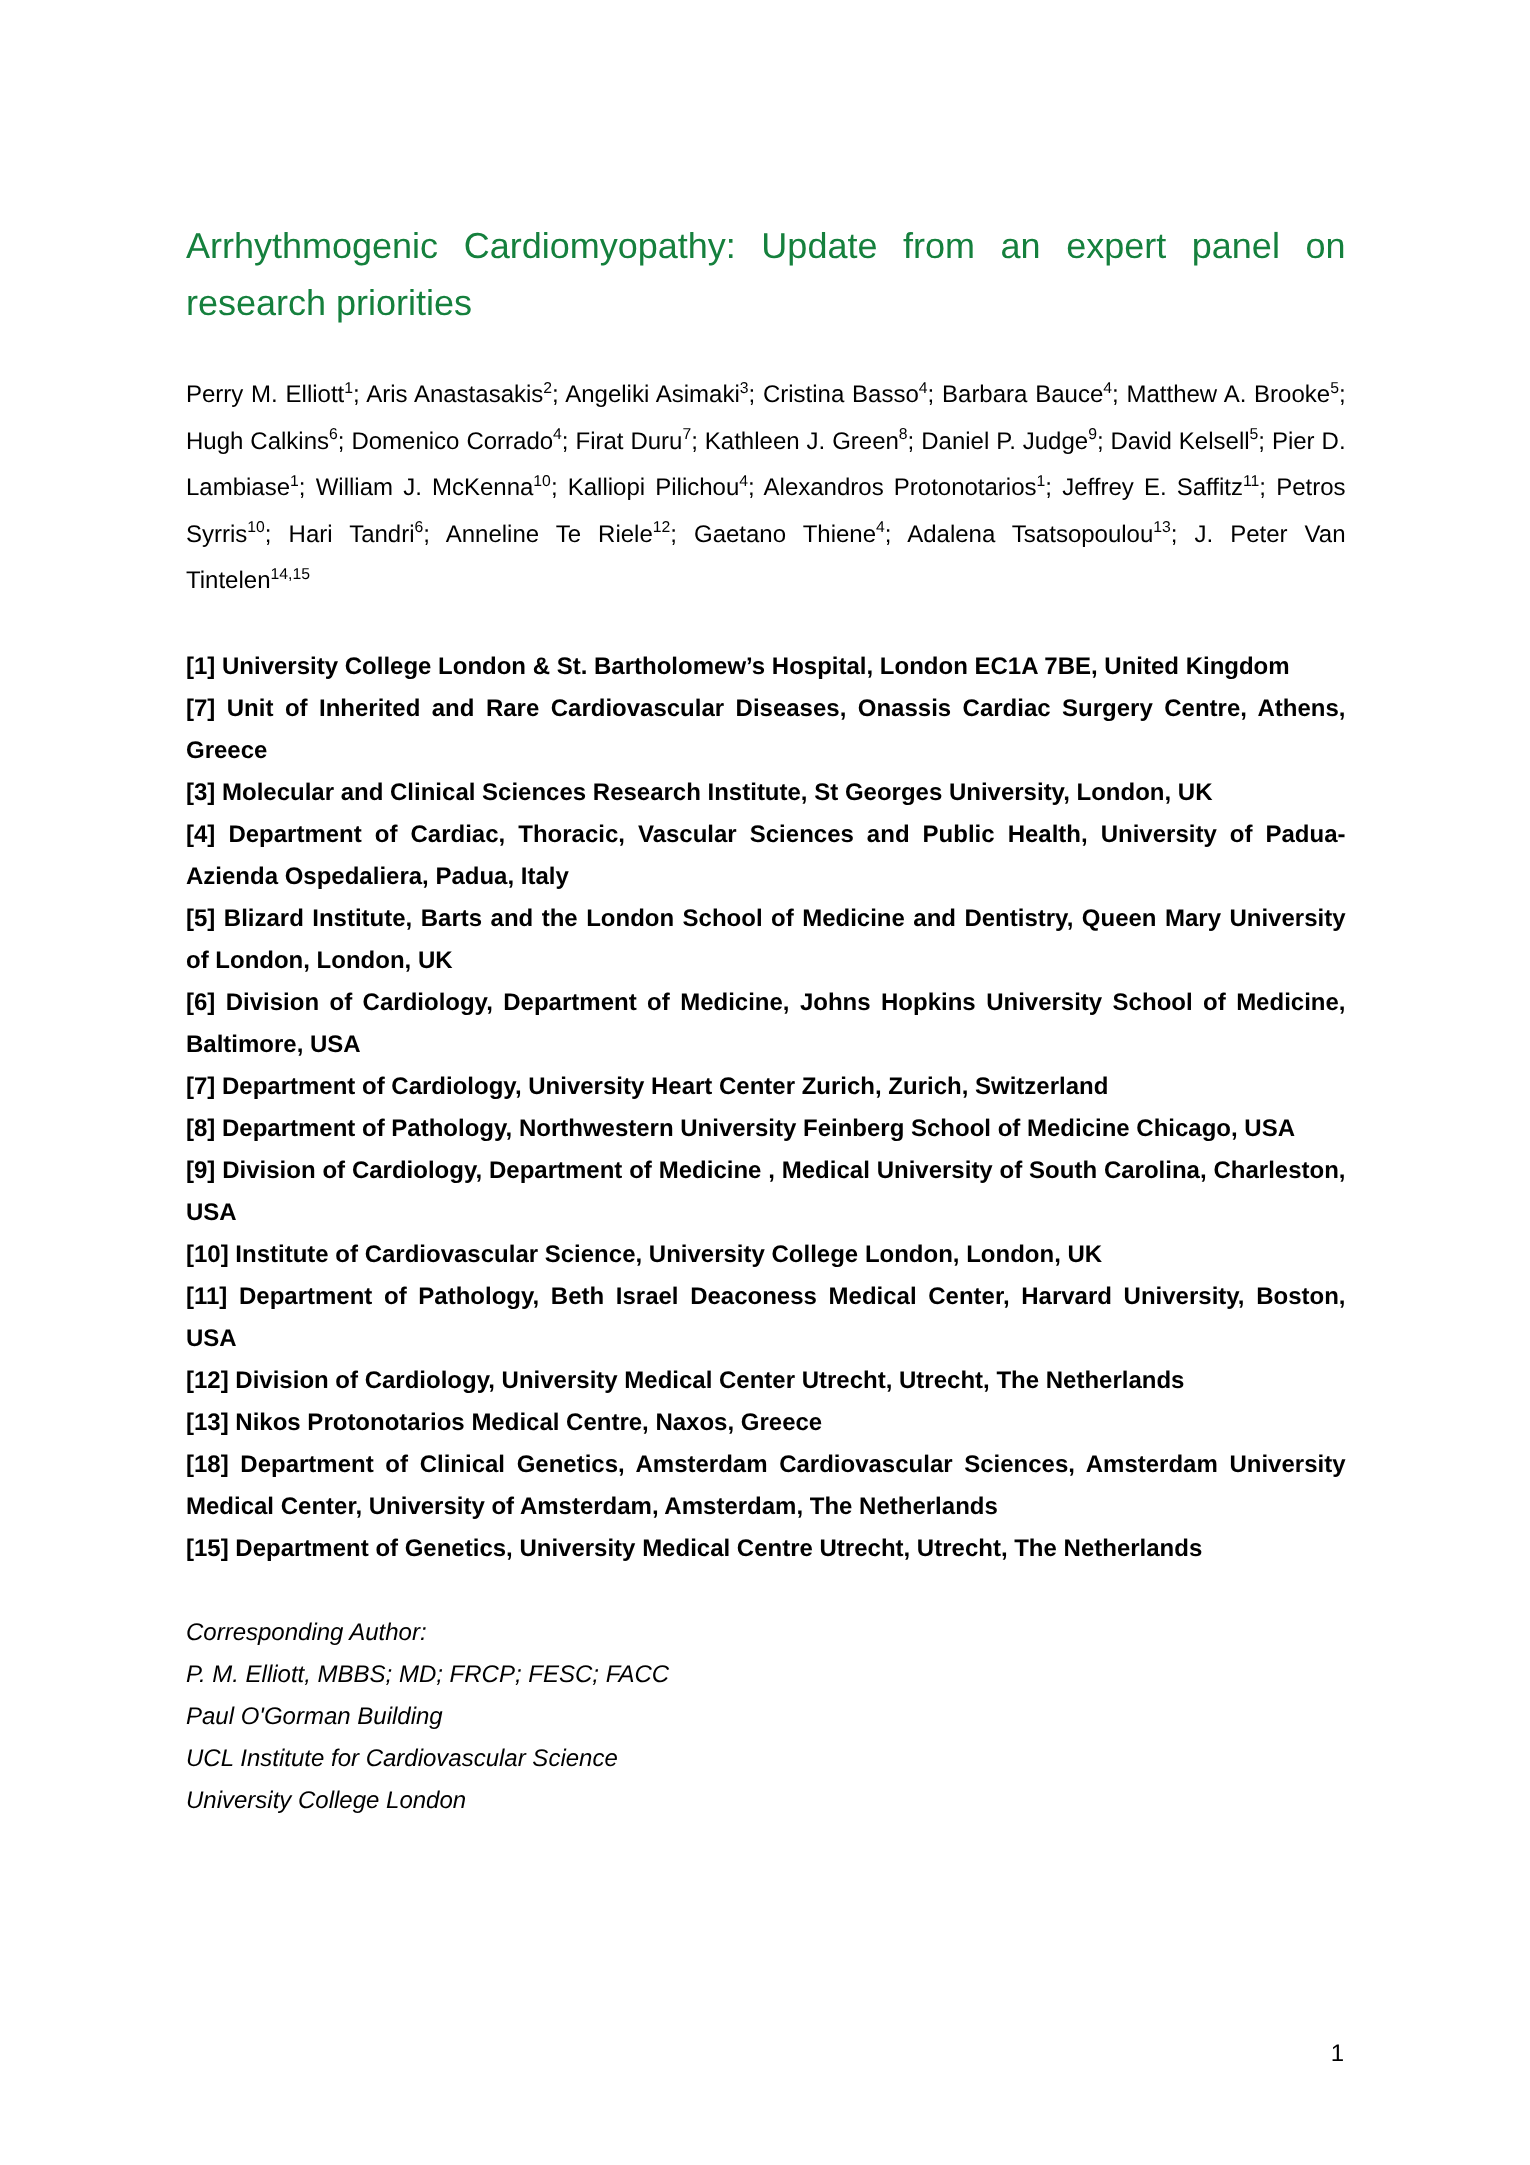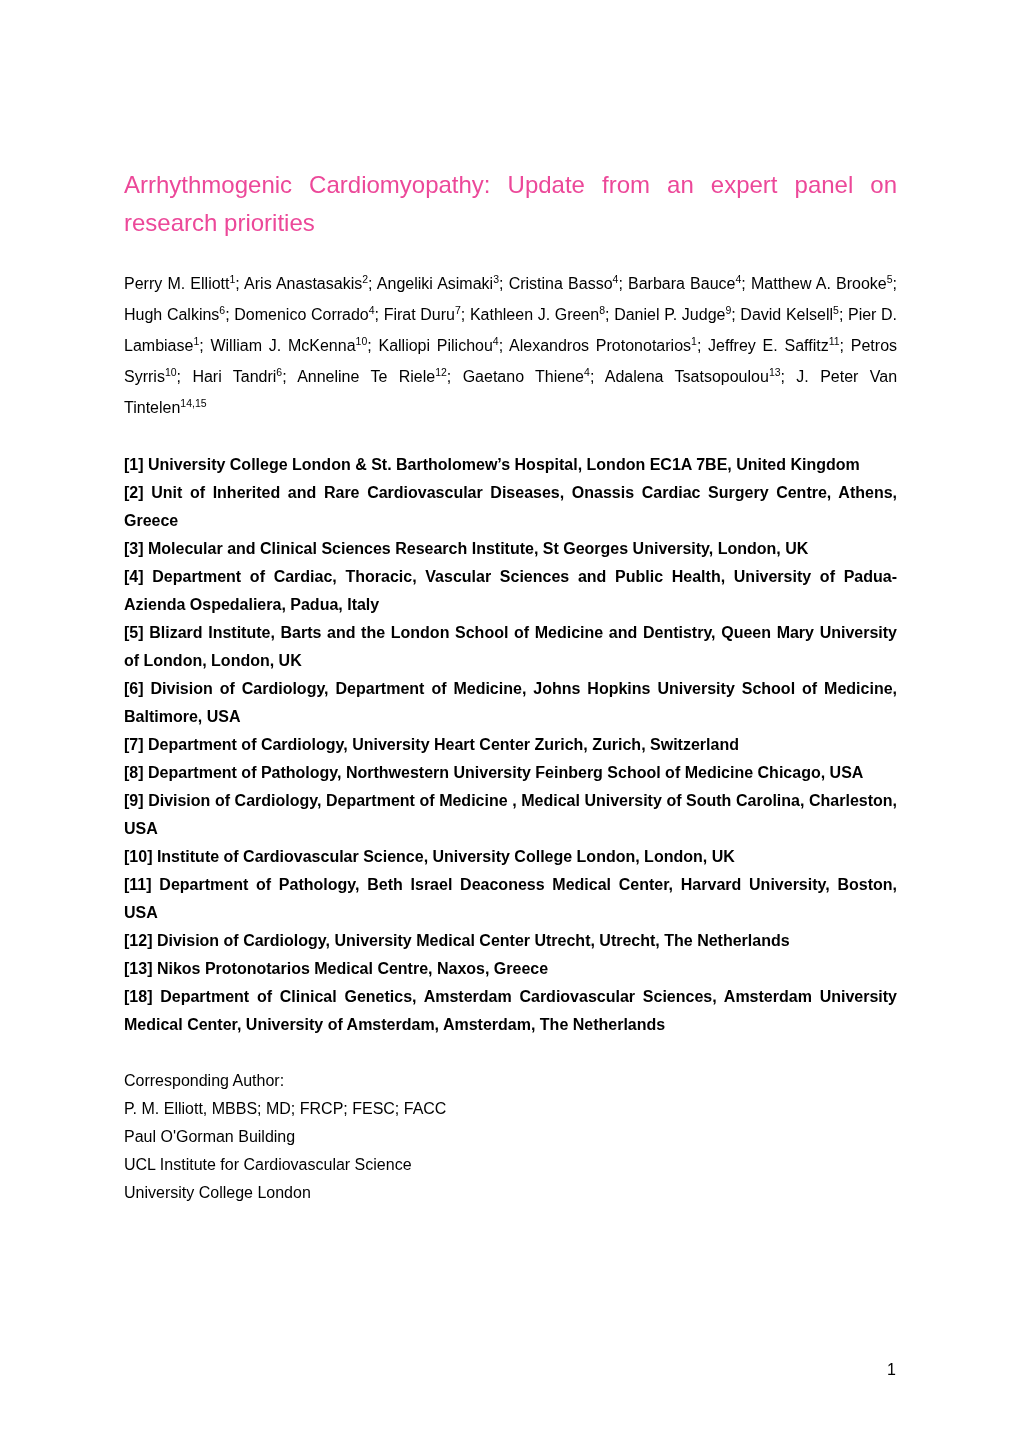--- a/index.html
+++ b/index.html
@@ -39,54 +39,55 @@
     font-size: 10.5px;
     line-height: 0;
     vertical-align: super;
   }
   .affiliations { margin: 17px 0 28px 0; font-weight: bold; }
   .body-text {
     margin: 0;
     text-align: justify;
     line-height: 28px;
   }
-  .corresponding { margin: 28px 0 0 0; }
+  .corresponding { margin: 28px 0 0 0; font-style: italic; }
   .page-number {
     position: absolute;
     top: 1356px;
     right: 124px;
     font-size: 16px;
     line-height: 28px;
     color: #000000;
   }
 </style>
 </head>
 <body>
 
 <div class="page">
 
-  <h1 class="paper-title" style="color: #ec4899; margin-top: 20px;">Arrhythmogenic Cardiomyopathy: Update from an expert panel on research priorities</h1>
+  <h1 class="paper-title" style="color: #15803d;">Arrhythmogenic Cardiomyopathy: Update from an expert panel on research priorities</h1>
 
   <p class="authors"><span>Perry M. Elliott<sup>1</sup></span>; <span>Aris Anastasakis<sup>2</sup></span>; <span>Angeliki Asimaki<sup>3</sup></span>; <span>Cristina Basso<sup>4</sup></span>; <span>Barbara Bauce<sup>4</sup></span>; <span>Matthew A. Brooke<sup>5</sup></span>; <span>Hugh Calkins<sup>6</sup></span>; <span>Domenico Corrado<sup>4</sup></span>; <span>Firat Duru<sup>7</sup></span>; <span>Kathleen J. Green<sup>8</sup></span>; <span>Daniel P. Judge<sup>9</sup></span>; <span>David Kelsell<sup>5</sup></span>; <span>Pier D. Lambiase<sup>1</sup></span>; <span>William J. McKenna<sup>10</sup></span>; <span>Kalliopi Pilichou<sup>4</sup></span>; <span>Alexandros Protonotarios<sup>1</sup></span>; <span>Jeffrey E. Saffitz<sup>11</sup></span>; <span>Petros Syrris<sup>10</sup></span>; <span>Hari Tandri<sup>6</sup></span>; <span>Anneline Te Riele<sup>12</sup></span>; <span>Gaetano Thiene<sup>4</sup></span>; <span>Adalena Tsatsopoulou<sup>13</sup></span>; <span>J. Peter Van Tintelen<sup>14,15</sup></span></p>
 
   <div class="affiliations">
       <p class="body-text">[1] University College London &amp; St. Bartholomew’s Hospital, London EC1A 7BE, United Kingdom</p>
-      <p class="body-text">[2] Unit of Inherited and Rare Cardiovascular Diseases, Onassis Cardiac Surgery Centre, Athens, Greece</p>
+      <p class="body-text">[7] Unit of Inherited and Rare Cardiovascular Diseases, Onassis Cardiac Surgery Centre, Athens, Greece</p>
       <p class="body-text">[3] Molecular and Clinical Sciences Research Institute, St Georges University, London, UK</p>
       <p class="body-text">[4] Department of Cardiac, Thoracic, Vascular Sciences and Public Health, University of Padua-Azienda Ospedaliera, Padua, Italy</p>
       <p class="body-text">[5] Blizard Institute, Barts and the London School of Medicine and Dentistry, Queen Mary University of London, London, UK</p>
       <p class="body-text">[6] Division of Cardiology, Department of Medicine, Johns Hopkins University School of Medicine, Baltimore, USA</p>
       <p class="body-text">[7] Department of Cardiology, University Heart Center Zurich, Zurich, Switzerland</p>
       <p class="body-text">[8] Department of Pathology, Northwestern University Feinberg School of Medicine Chicago, USA</p>
       <p class="body-text">[9] Division of Cardiology, Department of Medicine , Medical University of South Carolina, Charleston, USA</p>
       <p class="body-text">[10] Institute of Cardiovascular Science, University College London, London, UK</p>
       <p class="body-text">[11] Department of Pathology, Beth Israel Deaconess Medical Center, Harvard University, Boston, USA</p>
       <p class="body-text">[12] Division of Cardiology, University Medical Center Utrecht, Utrecht, The Netherlands</p>
       <p class="body-text">[13] Nikos Protonotarios Medical Centre, Naxos, Greece</p>
       <p class="body-text">[18] Department of Clinical Genetics, Amsterdam Cardiovascular Sciences, Amsterdam University Medical Center, University of Amsterdam, Amsterdam, The Netherlands</p>
+      <p class="body-text">[15] Department of Genetics, University Medical Centre Utrecht, Utrecht, The Netherlands</p>
     </div>
 
   <div class="corresponding">
     <p class="body-text">Corresponding Author:</p>
     <div>
         <p class="body-text">P. M. Elliott, MBBS; MD; FRCP; FESC; FACC</p>
         <p class="body-text">Paul O'Gorman Building</p>
         <p class="body-text">UCL Institute for Cardiovascular Science</p>
         <p class="body-text">University College London</p>
       </div>

